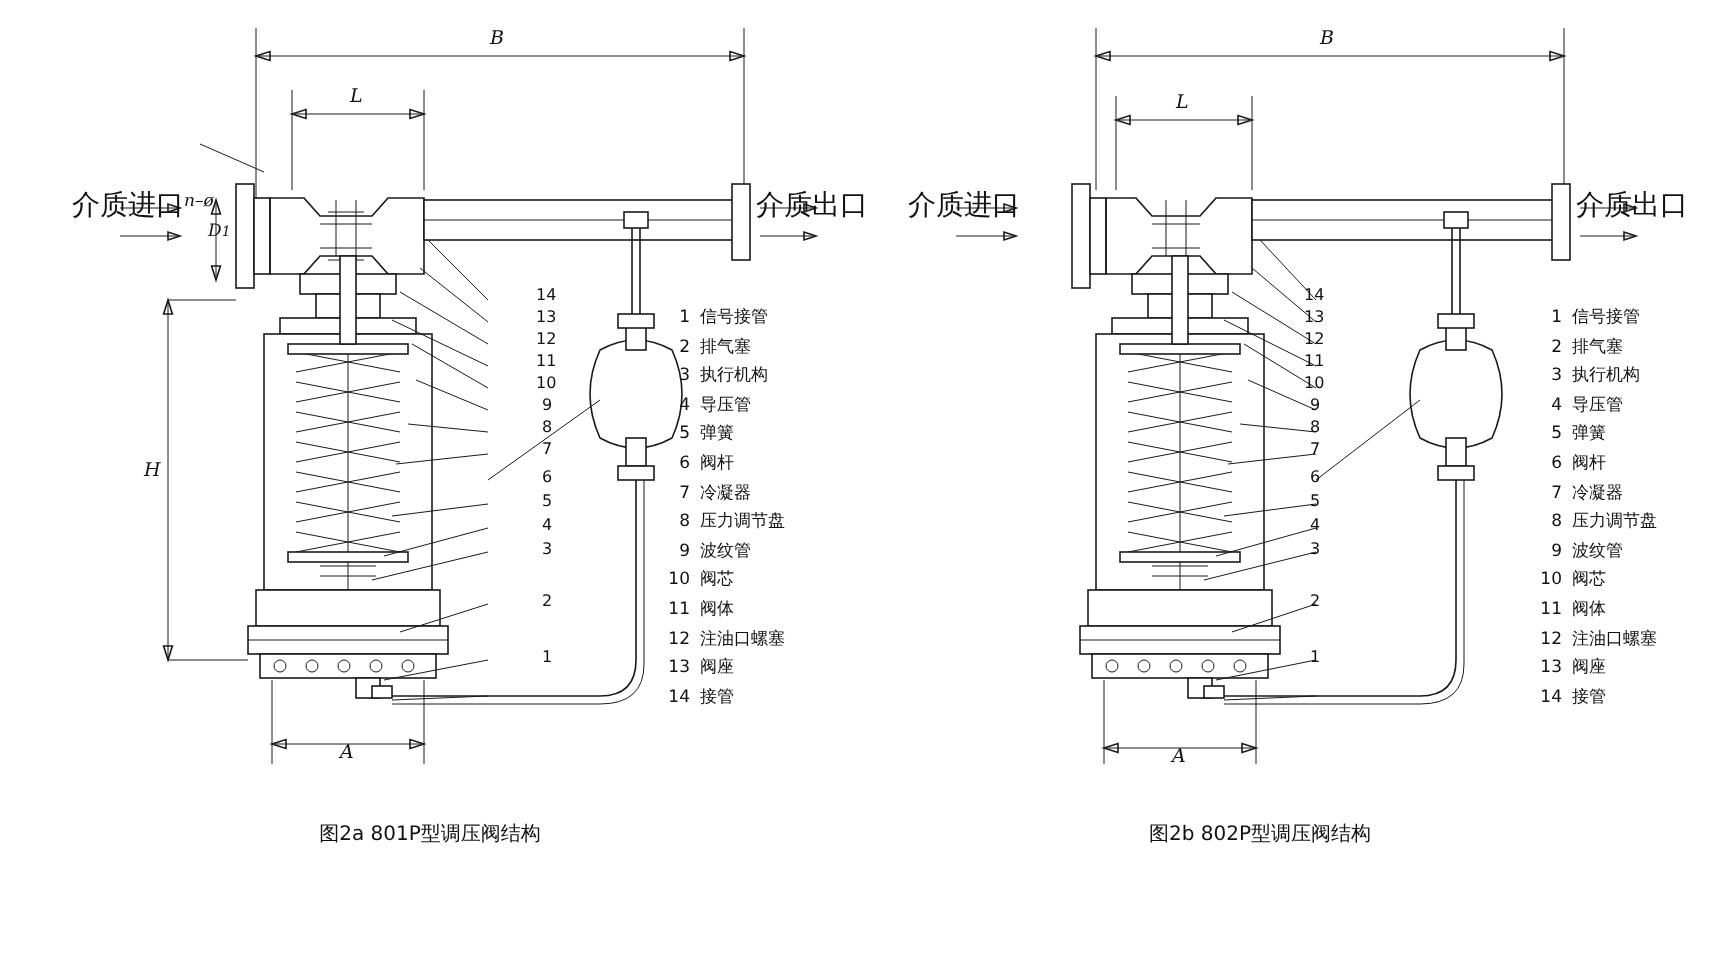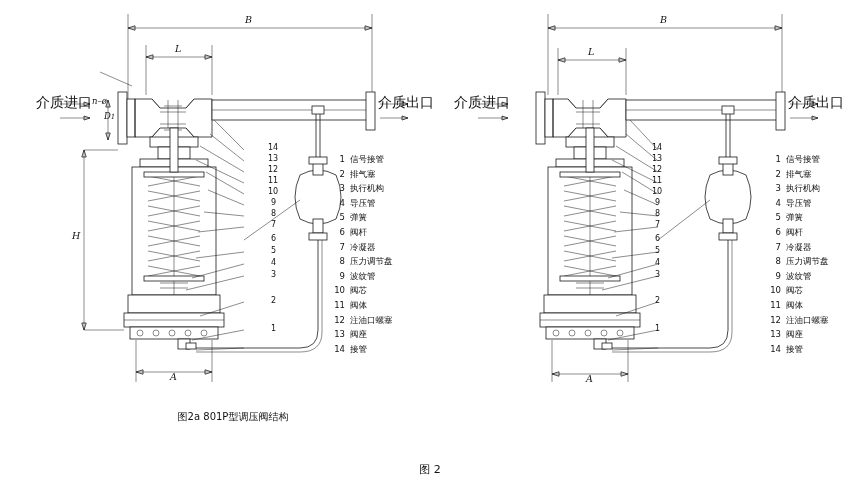--- a/index.html
+++ b/index.html
@@ -259,21 +259,21 @@
       <div class="row">
           <span class="num">13</span>
           <span class="lbl">阀座</span>
         </div>
       <div class="row">
           <span class="num">14</span>
           <span class="lbl">接管</span>
         </div>
     </div>
 
-    <div class="cap" style="left:108px;top:410px;width:250px;">图2a  801P型调压阀结构</div>
+    <div class="cap" style="left:90px;top:410px;width:250px;">图2a  801P型调压阀结构</div>
   </div>
 
   <div class="fig figB">
     <svg width="430" height="440" viewBox="0 0 430 440">
 
       <line class="thin" x1="118" y1="14" x2="118" y2="95"></line>
       <line class="thin" x1="352" y1="14" x2="352" y2="95"></line>
       <line class="thin" x1="118" y1="28" x2="352" y2="28"></line>
       <path class="ln" d="M118,28 l7,-2.2 v4.4 z" fill="#1a1a1a"></path>
       <path class="ln" d="M352,28 l-7,-2.2 v4.4 z" fill="#1a1a1a"></path>
@@ -448,17 +448,17 @@
       <div class="row">
           <span class="num">13</span>
           <span class="lbl">阀座</span>
         </div>
       <div class="row">
           <span class="num">14</span>
           <span class="lbl">接管</span>
         </div>
     </div>
 
+    <div class="cap" style="left:70px;top:410px;width:260px;">图2b  802P型调压阀结构</div>
   </div>
 
-  <div class="figcap">图 2</div>
 
 </div>
 
 </body></html>

